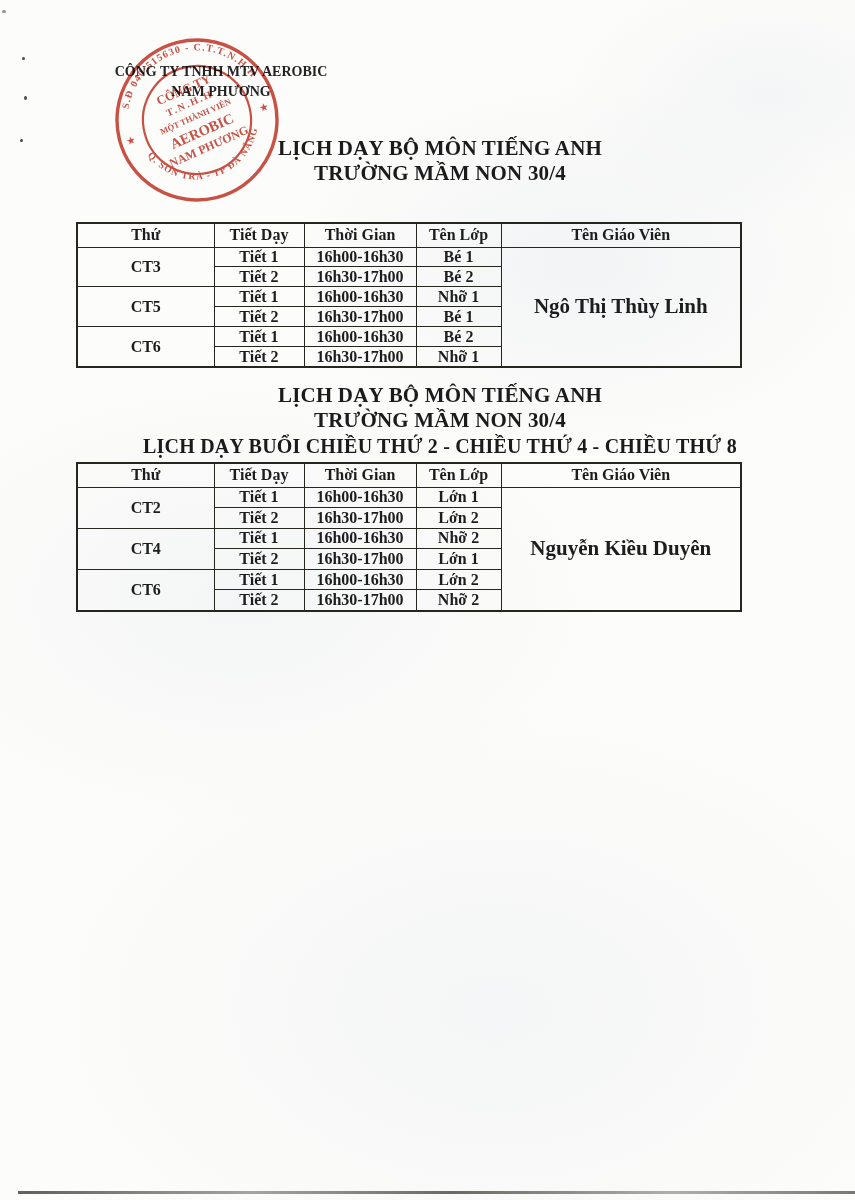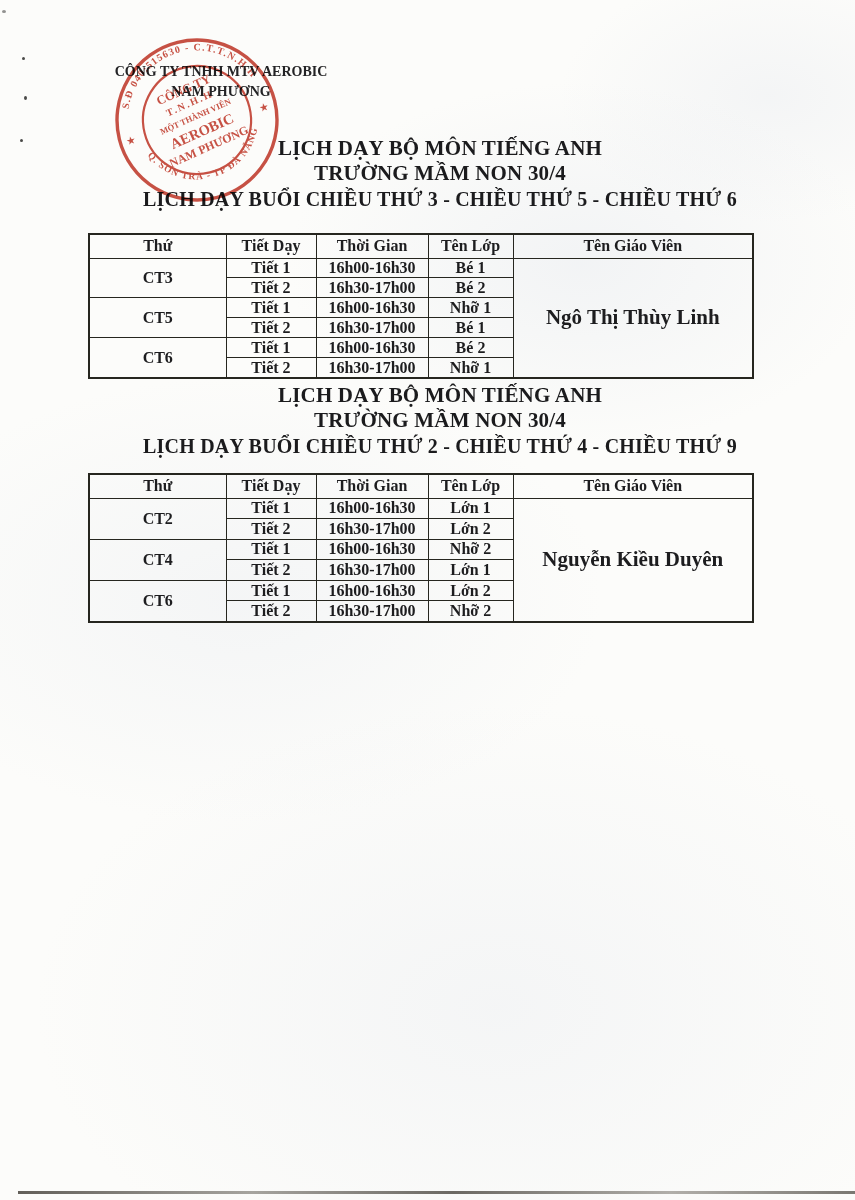--- a/index.html
+++ b/index.html
@@ -48,25 +48,24 @@
     text-align:center; font-weight:bold; color:#1b1b1d;
     letter-spacing:.2px;
   }
   .tb1 { top:136px; }
   .tb2 { top:383px; }
   .title-block .tl1, .title-block .tl2 { font-size:21px; line-height:25px; }
   .title-block .tl3 { font-size:20px; line-height:26px; }
 
   
   table.sched {
-    position:absolute; left:88px; width:664px;
+    position:absolute; left:76px; width:664px;
     border-collapse:collapse; table-layout:fixed;
     border:2.5px solid #26261f;
     background:transparent;
-    margin-top:11px;
   }
   .t1 { top:222px; height:146px; }
   .t2 { top:462px; height:150px; }
   table.sched th, table.sched td {
     border:1.6px solid #26261f;
     font-weight:bold; text-align:center; vertical-align:middle;
     color:#1d1d1f; padding:0;
   }
   table.sched th { font-size:16px; height:24px; }
   table.sched td { font-size:16px; }
@@ -123,21 +122,20 @@
         <text x="85" y="84" font-size="8.5" text-anchor="middle">MỘT THÀNH VIÊN</text>
         <text x="85" y="102" font-size="14.5" text-anchor="middle">AEROBIC</text>
         <text x="85" y="118" font-size="12" text-anchor="middle">NAM PHƯƠNG</text>
       </g>
     </g>
   </svg>
 
   <div class="title-block tb1">
     <div class="tl1">LỊCH DẠY BỘ MÔN TIẾNG ANH</div>
     <div class="tl2">TRƯỜNG MẦM NON 30/4</div>
-    <div class="tl3">LỊCH DẠY BUỔI CHIỀU THỨ 3 - CHIỀU THỨ 5 - CHIỀU THỨ 6</div>
   </div>
 
   <table class="sched t1">
     <colgroup>
       <col class="c-day">
         <col class="c-per">
         <col class="c-time">
         <col class="c-cls">
         <col class="c-tea">
     </colgroup>
@@ -184,21 +182,21 @@
         <td>Tiết 2</td>
         <td>16h30-17h00</td>
         <td>Nhỡ 1</td>
       </tr>
     </tbody>
   </table>
 
   <div class="title-block tb2">
     <div class="tl1">LỊCH DẠY BỘ MÔN TIẾNG ANH</div>
     <div class="tl2">TRƯỜNG MẦM NON 30/4</div>
-    <div class="tl3">LỊCH DẠY BUỔI CHIỀU THỨ 2 - CHIỀU THỨ 4 -  CHIỀU THỨ 9</div>
+    <div class="tl3">LỊCH DẠY BUỔI CHIỀU THỨ 2 - CHIỀU THỨ 4 -  CHIỀU THỨ 8</div>
   </div>
 
   <table class="sched t2">
     <colgroup>
       <col class="c-day">
         <col class="c-per">
         <col class="c-time">
         <col class="c-cls">
         <col class="c-tea">
     </colgroup>

